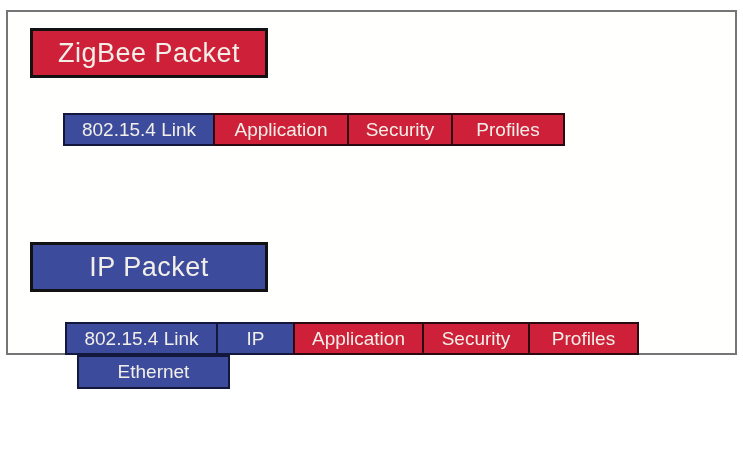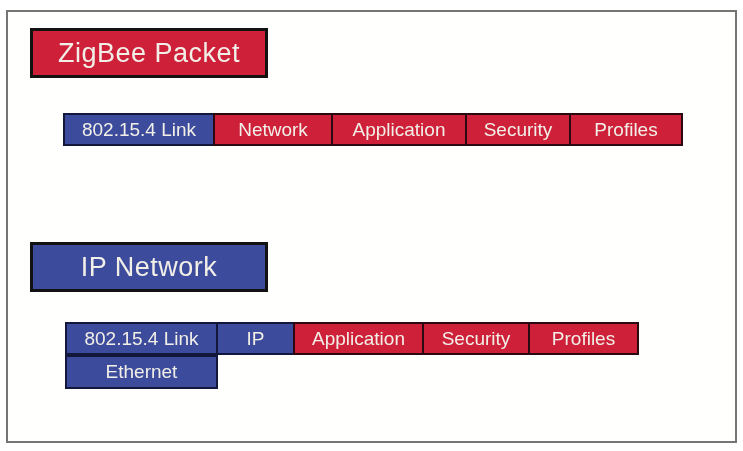--- a/index.html
+++ b/index.html
@@ -6,21 +6,21 @@
   html, body {
     margin: 0; padding: 0;
     width: 743px; height: 451px;
     background: #ffffff;
     font-family: "Liberation Sans", sans-serif;
     overflow: hidden;
   }
   .frame {
     position: absolute;
     left: 6px; top: 10px;
-    width: 731px; height: 433px;
+    width: 731px; height: 345px;
     border: 2px solid var(--frame-border, #757575);
     background: var(--background, #fffffe);
   }
   .title-box {
     position: absolute;
     width: 238px; height: 50px;
     border: 3px solid var(--title-border, #121212);
     color: var(--text, #F2EFE8);
     font-size: 27px;
     letter-spacing: 0.5px;
@@ -65,39 +65,38 @@
   .alt-link {
     position: absolute;
     left: 57px; width: 153px;
     background: var(--blue, #3C4B9B);
     border: 2px solid var(--blue-border, #14173C);
     color: var(--text, #F2EFE8);
     font-size: 19px;
     display: flex; align-items: center; justify-content: center;
     white-space: nowrap;
   }
-  .alt-0 { top: 343px; height: 34px; }
+  .alt-0 { top: 343px; height: 34px; margin-left: 12px; }
   .alt-1 { top: 377px; height: 33px; margin-top: -2px; }
 </style>
 </head>
 <body>
 
 <div class="frame">
 
   <div class="title-box title-red">ZigBee Packet</div>
 
   <div class="pkt-row row-zigbee">
     <div class="seg seg-blue zb-0">802.15.4 Link</div>
-    <div class="seg seg-red  zb-1">Network</div>
     <div class="seg seg-red  zb-2">Application</div>
     <div class="seg seg-red  zb-3">Security</div>
     <div class="seg seg-red  zb-4">Profiles</div>
   </div>
 
-  <div class="title-box title-blue">IP Network</div>
+  <div class="title-box title-blue">IP Packet</div>
 
   <div class="pkt-row row-ip">
     <div class="seg seg-blue ip-0">802.15.4 Link</div>
     <div class="seg seg-blue ip-1">IP</div>
     <div class="seg seg-red  ip-3">Application</div>
     <div class="seg seg-red  ip-4">Security</div>
     <div class="seg seg-red  ip-5">Profiles</div>
   </div>
 
   <div class="alt-link alt-0">Ethernet</div>

